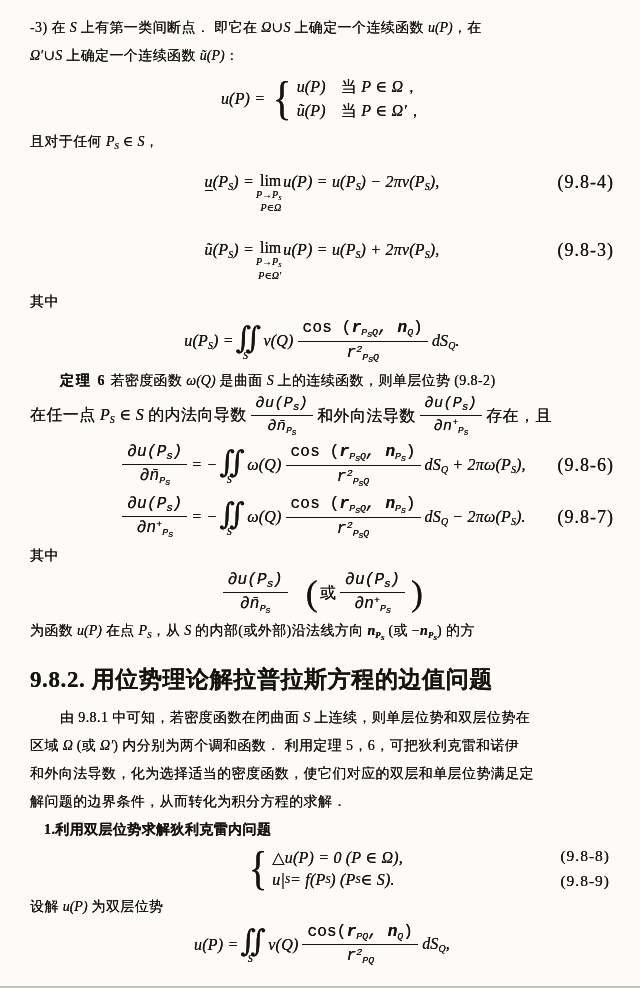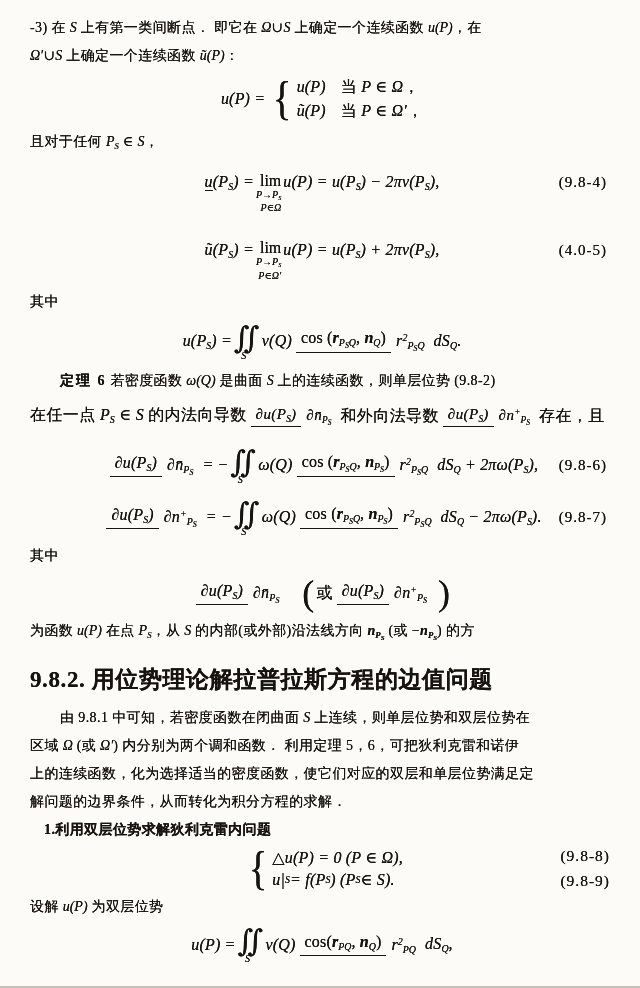--- a/index.html
+++ b/index.html
@@ -24,24 +24,24 @@
   .b{font-style:italic;font-weight:bold;letter-spacing:0;}
   .rm{font-style:normal;}
   .ul{border-bottom:1.5px solid currentColor;}
   sub{font-size:.62em;vertical-align:-.3em;letter-spacing:0;}
   sup{font-size:.62em;vertical-align:.5em;letter-spacing:0;}
   sub sub{font-size:.8em;vertical-align:-.25em;}
 
   
   .eq{position:relative;display:flex;align-items:center;justify-content:center;
       font-style:italic;font-size:16px;letter-spacing:.2px;white-space:nowrap;}
-  .eq .tag{position:absolute;right:7px;font-style:normal;letter-spacing:1px;font-size:15px;}
+  .eq .tag{position:absolute;right:0;font-style:normal;letter-spacing:1px;font-size:18px;}
   .m{display:inline-block;}
 
-  .frac{display:inline-flex;flex-direction:row;align-items:center;text-align:center;margin:4px 4px;}
+  .frac{display:inline-flex;flex-direction:column;align-items:center;text-align:center;margin:4px 4px;font-family:Liberation Mono, monospace;}
   .frac .num{display:block;padding:0 5px 2px;border-bottom:1.4px solid currentColor;line-height:1.15;}
   .frac .den{display:block;padding:2px 5px 0;line-height:1.15;}
 
   .dint{display:inline-flex;flex-direction:column;align-items:center;margin:0 2px;}
   .dint .g{font-size:30px;line-height:30px;font-style:normal;}
   .dint .s{font-size:10px;line-height:9px;margin-top:-2px;transform:translateX(-3px);font-style:italic;}
 
   .lim{display:inline-flex;flex-direction:column;align-items:flex-end;margin:0 2px;transform:translateY(10px);}
   .lim .l{font-style:normal;line-height:17px;letter-spacing:0;}
   .lim .u{font-size:10px;line-height:11px;letter-spacing:0;}
@@ -100,21 +100,21 @@
   </div>
 
   <div class="eq eq-lim" style="margin-top:6px;">
     <span class="m">ũ(P<sub>S</sub>) = </span>
     <span class="lim">
       <span class="l">lim</span>
       <span class="u">P→P<sub>S</sub></span>
       <span class="u">P∈Ω′</span>
     </span>
     <span class="m"> u(P) = u(P<sub>S</sub>) + 2πν(P<sub>S</sub>),</span>
-    <span class="tag">(4.0-5)</span>
+    <span class="tag">(9.8-3)</span>
   </div>
 
   <div class="tline" style="line-height:26px;">其中</div>
 
   <div class="eq" style="height:52px;">
     <span class="m">u(P<sub>S</sub>) = </span>
     <span class="dint">
       <span class="g">∬</span>
       <span class="s">S</span>
     </span>
@@ -196,21 +196,21 @@
     </span>
     <span class="paren">)</span>
   </div>
 
   <div class="tline">为函数 <span class="i">u(P)</span> 在点 <span class="i">P<sub>S</sub></span>，从 <span class="i">S</span> 的内部(或外部)沿法线方向 <span class="b">n<sub>P<sub>S</sub></sub></span> (或 −<span class="b">n<sub>P<sub>S</sub></sub></span>) 的方</div>
 
   <div class="heading">9.8.2. 用位势理论解拉普拉斯方程的边值问题</div>
 
   <div class="tline ind">由 9.8.1 中可知，若密度函数在闭曲面 <span class="i">S</span> 上连续，则单层位势和双层位势在</div>
   <div class="tline">区域 <span class="i">Ω</span> (或 <span class="i">Ω′</span>) 内分别为两个调和函数．  利用定理 5，6，可把狄利克雷和诺伊</div>
-  <div class="tline">上的连续函数，化为选择适当的密度函数，使它们对应的双层和单层位势满足定</div>
+  <div class="tline">和外向法导数，化为选择适当的密度函数，使它们对应的双层和单层位势满足定</div>
   <div class="tline">解问题的边界条件，从而转化为积分方程的求解．</div>
 
   <div class="tline item ind-s">1.利用双层位势求解狄利克雷内问题</div>
 
   <div class="eq" style="height:50px;">
     <span class="brace">{</span>
     <span class="rows">
       <span class="row m"><span class="rm">△</span>u(P) = 0   (P ∈ Ω),</span>
       <span class="row m">u|<sub>S</sub> = f(P<sub>S</sub>)   (P<sub>S</sub> ∈ S).</span>
     </span>

